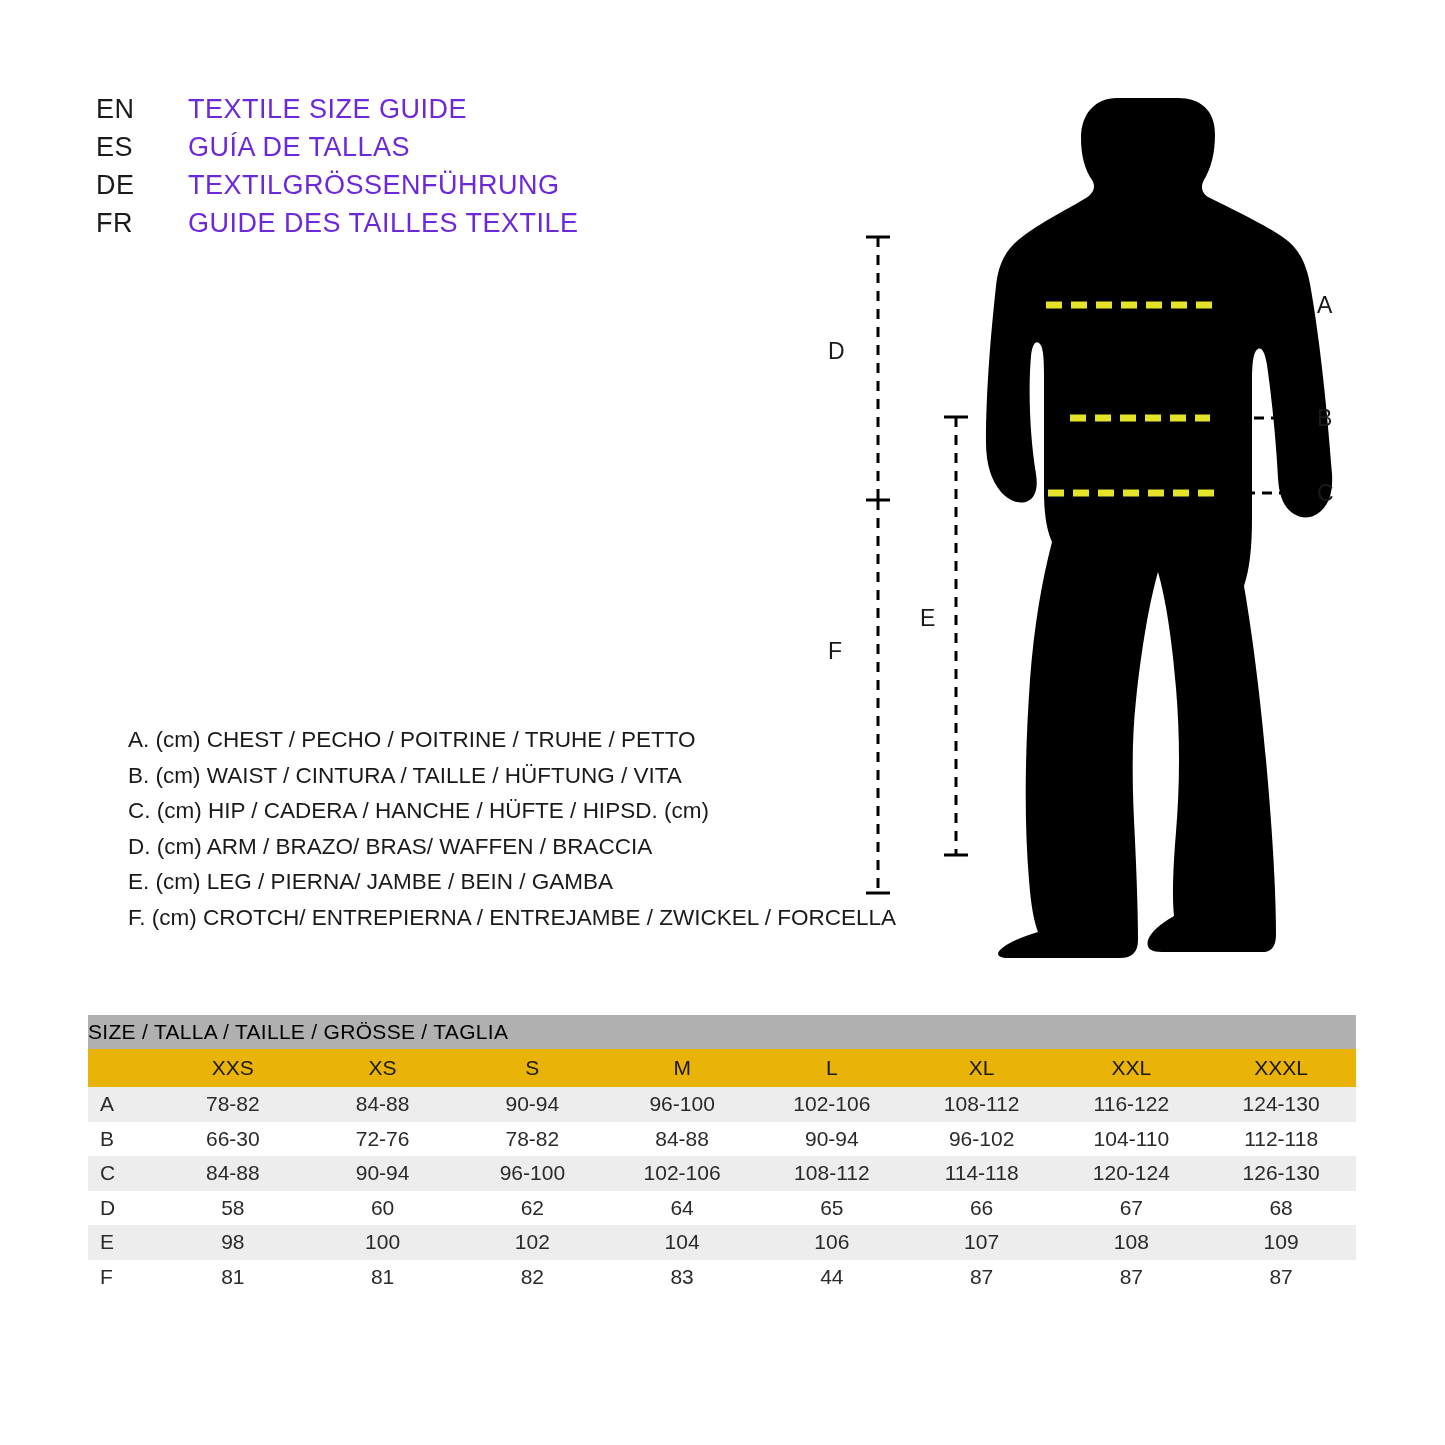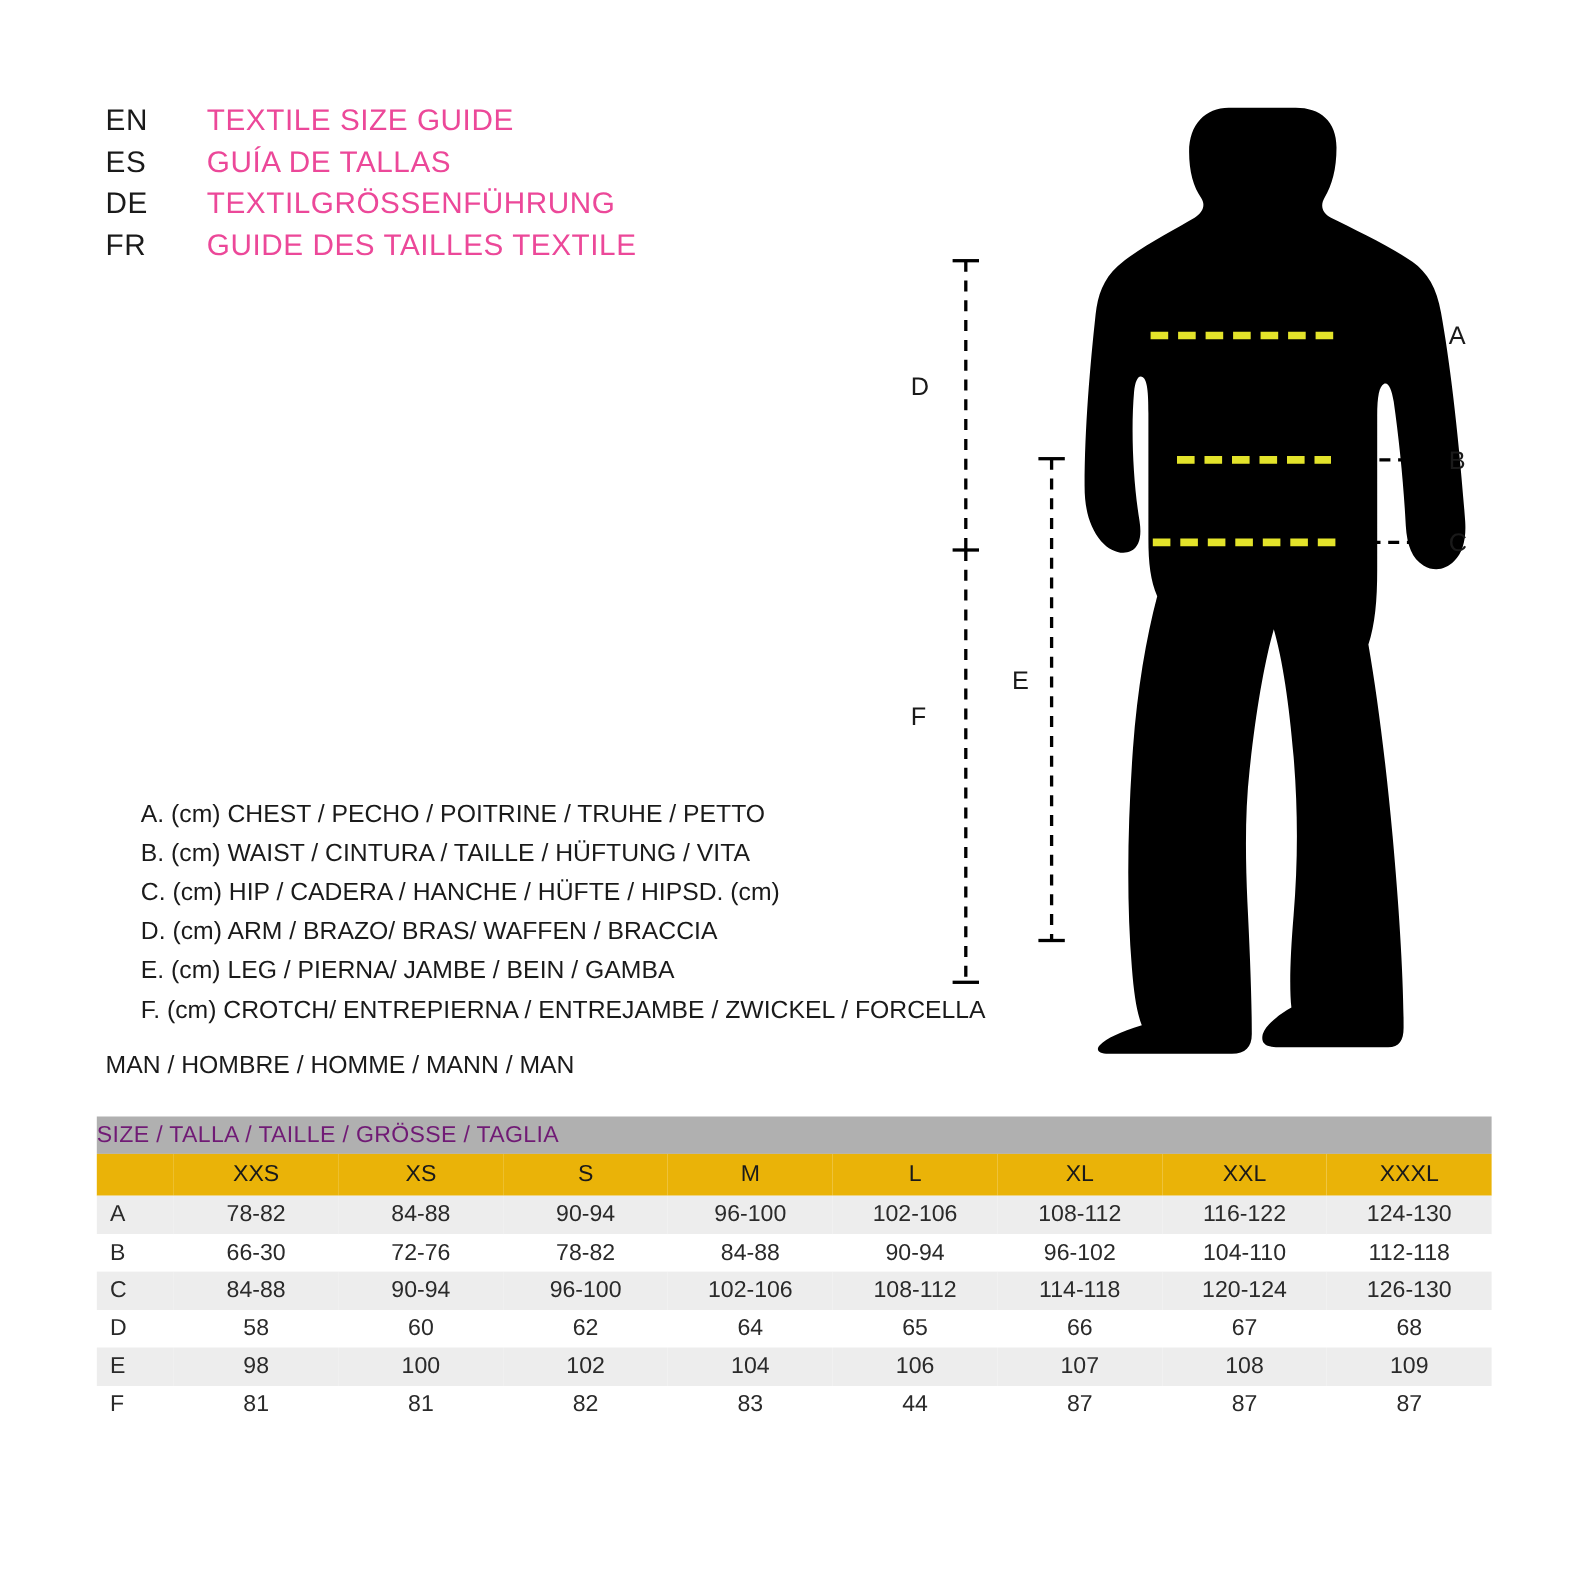--- a/index.html
+++ b/index.html
@@ -34,21 +34,21 @@
   }
   .title-lang {
     width: 92px;
     font-size: 27px;
     letter-spacing: 0.5px;
     color: #1a1a1a;
   }
   .title-text {
     font-size: 27px;
     letter-spacing: 0.5px;
-    color: #ec4899;
+    color: #6d28d9;
     white-space: nowrap;
   }
 
   
   .legend {
     position: absolute;
     left: 96px;
     top: 722px;
     width: 800px;
   }
@@ -79,21 +79,21 @@
     border-collapse: collapse;
     width: 100%;
     table-layout: fixed;
   }
   table.size-table td, table.size-table th {
     padding: 0;
     margin: 0;
   }
   .tbl-head-row td {
     background: #b0b0b0;
-    color: #701a75;
+    color: #000000;
     font-size: 21px;
     height: 34px;
     text-align: left;
     padding-left: 10px;
     letter-spacing: 0.3px;
   }
   .col-head-row td {
     height: 38px;
     font-size: 21px;
     text-align: center;
@@ -160,21 +160,20 @@
 
   <div class="legend">
     <div class="legend-row">A. (cm) CHEST / PECHO / POITRINE / TRUHE / PETTO</div>
     <div class="legend-row">B. (cm) WAIST / CINTURA / TAILLE / HÜFTUNG / VITA</div>
     <div class="legend-row">C. (cm) HIP / CADERA / HANCHE / HÜFTE / HIPSD. (cm)</div>
     <div class="legend-row">D. (cm) ARM / BRAZO/ BRAS/ WAFFEN / BRACCIA</div>
     <div class="legend-row">E. (cm) LEG / PIERNA/ JAMBE / BEIN / GAMBA</div>
     <div class="legend-row">F. (cm) CROTCH/ ENTREPIERNA / ENTREJAMBE / ZWICKEL / FORCELLA</div>
   </div>
 
-  <div class="gender-row">MAN / HOMBRE / HOMME / MANN / MAN</div>
 
   <div class="figure">
     <svg class="fig-svg" width="560" height="900" viewBox="0 0 560 900" xmlns="http://www.w3.org/2000/svg">
 
       <g>
         <path fill="#000000" d="
           M 297 38
           C 276 38 261 53 261 78
           C 261 96 265 110 272 120
           C 276 126 274 133 266 138

